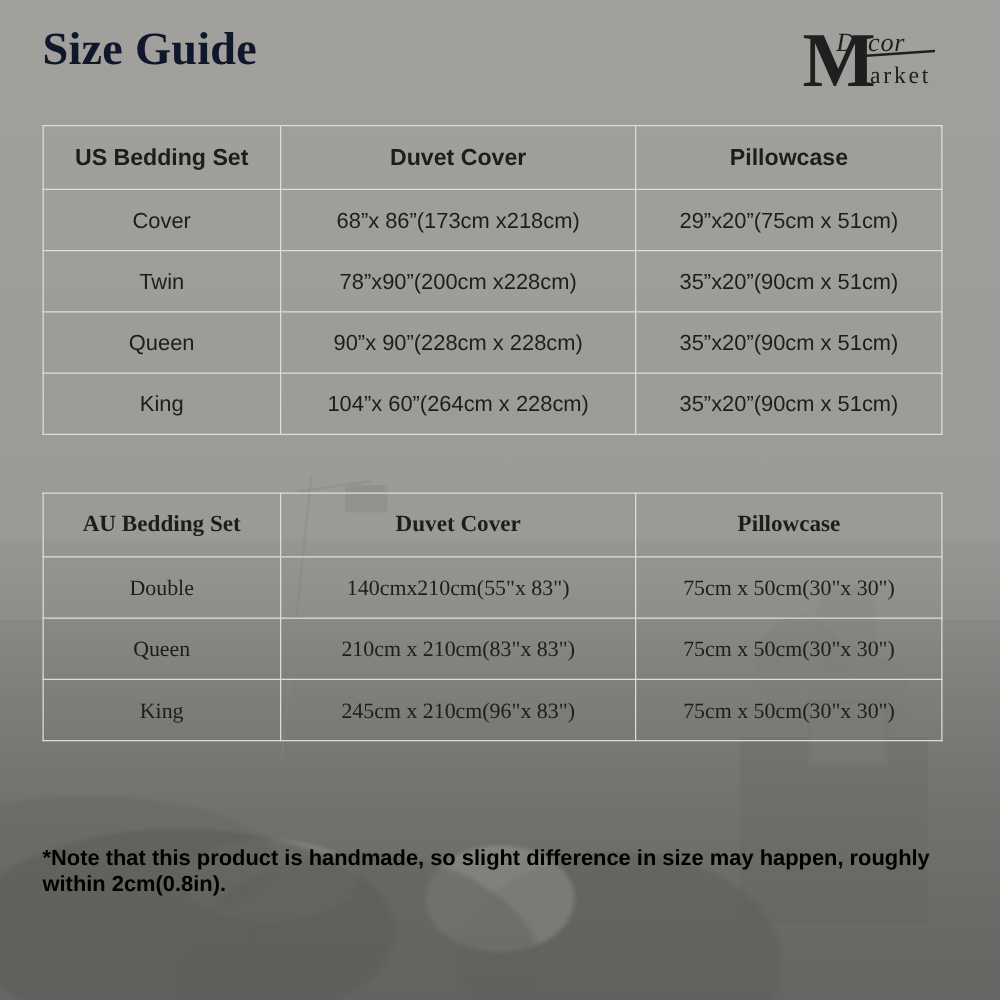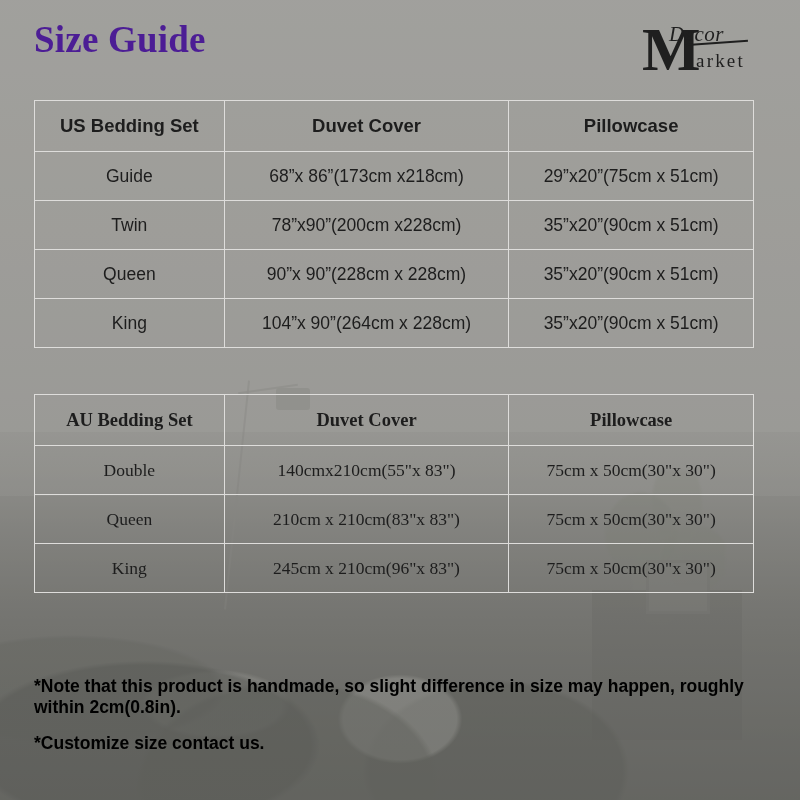--- a/index.html
+++ b/index.html
@@ -72,21 +72,21 @@
     position:absolute; inset:0;
     background:rgba(150,150,147,.46);
   }
 
   
   .content { position:absolute; inset:0; }
 
   .title {
     position:absolute; left:34px; top:18px;
     font-family:"Liberation Serif", serif;
-    font-weight:bold; font-size:37px; color:#4c1d95;
+    font-weight:bold; font-size:37px; color:#0f172a;
     letter-spacing:.2px;
   }
 
   .logo { position:absolute; right:28px; top:12px; width:146px; height:72px; color:#1f1f1f; }
   .logo-m {
     position:absolute; left:16px; top:6px;
     font-family:"Liberation Serif", serif;
     font-size:62px; font-weight:bold; line-height:1;
   }
   .logo-decor {
@@ -178,37 +178,37 @@
   <table class="sizes t-us">
     <thead>
       <tr>
         <th class="label">US Bedding Set</th>
         <th class="duvet">Duvet Cover</th>
         <th class="pillow">Pillowcase</th>
       </tr>
     </thead>
     <tbody>
       <tr>
-        <td class="label">Guide</td>
+        <td class="label">Cover</td>
         <td class="duvet">68”x 86”(173cm x218cm)</td>
         <td class="pillow">29”x20”(75cm x 51cm)</td>
       </tr>
       <tr>
         <td class="label">Twin</td>
         <td class="duvet">78”x90”(200cm x228cm)</td>
         <td class="pillow">35”x20”(90cm x 51cm)</td>
       </tr>
       <tr>
         <td class="label">Queen</td>
         <td class="duvet">90”x 90”(228cm x 228cm)</td>
         <td class="pillow">35”x20”(90cm x 51cm)</td>
       </tr>
       <tr>
         <td class="label">King</td>
-        <td class="duvet">104”x 90”(264cm x 228cm)</td>
+        <td class="duvet">104”x 60”(264cm x 228cm)</td>
         <td class="pillow">35”x20”(90cm x 51cm)</td>
       </tr>
     </tbody>
   </table>
 
   <table class="sizes t-au">
     <thead>
       <tr>
         <th class="label">AU Bedding Set</th>
         <th class="duvet">Duvet Cover</th>
@@ -229,16 +229,15 @@
       <tr>
         <td class="label">King</td>
         <td class="duvet">245cm x 210cm(96"x 83")</td>
         <td class="pillow">75cm x 50cm(30"x 30")</td>
       </tr>
     </tbody>
   </table>
 
   <div class="notes">
     <div class="n1">*Note that this product is handmade, so slight  difference in size may happen, roughly within 2cm(0.8in).</div>
-    <div class="n2">*Customize size contact us.</div>
   </div>
 
 </div>
 
 </body></html>

